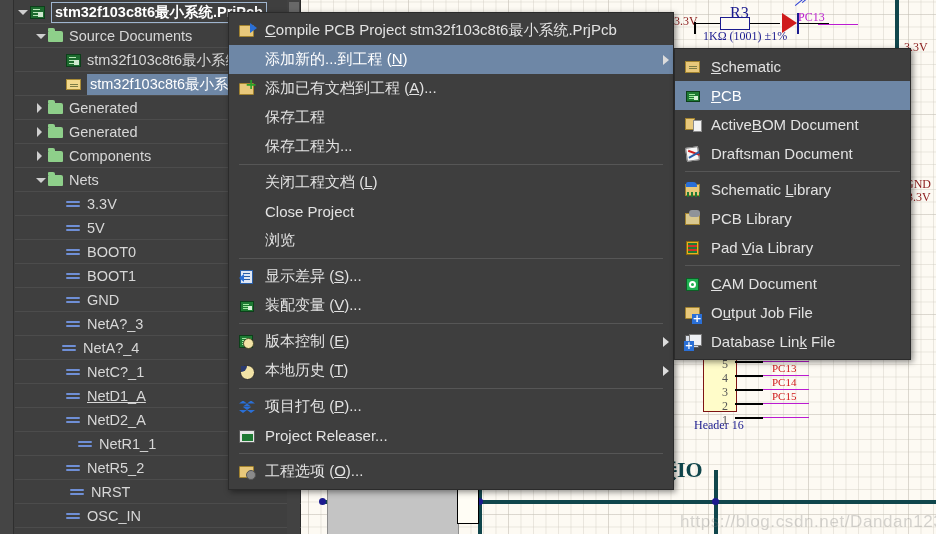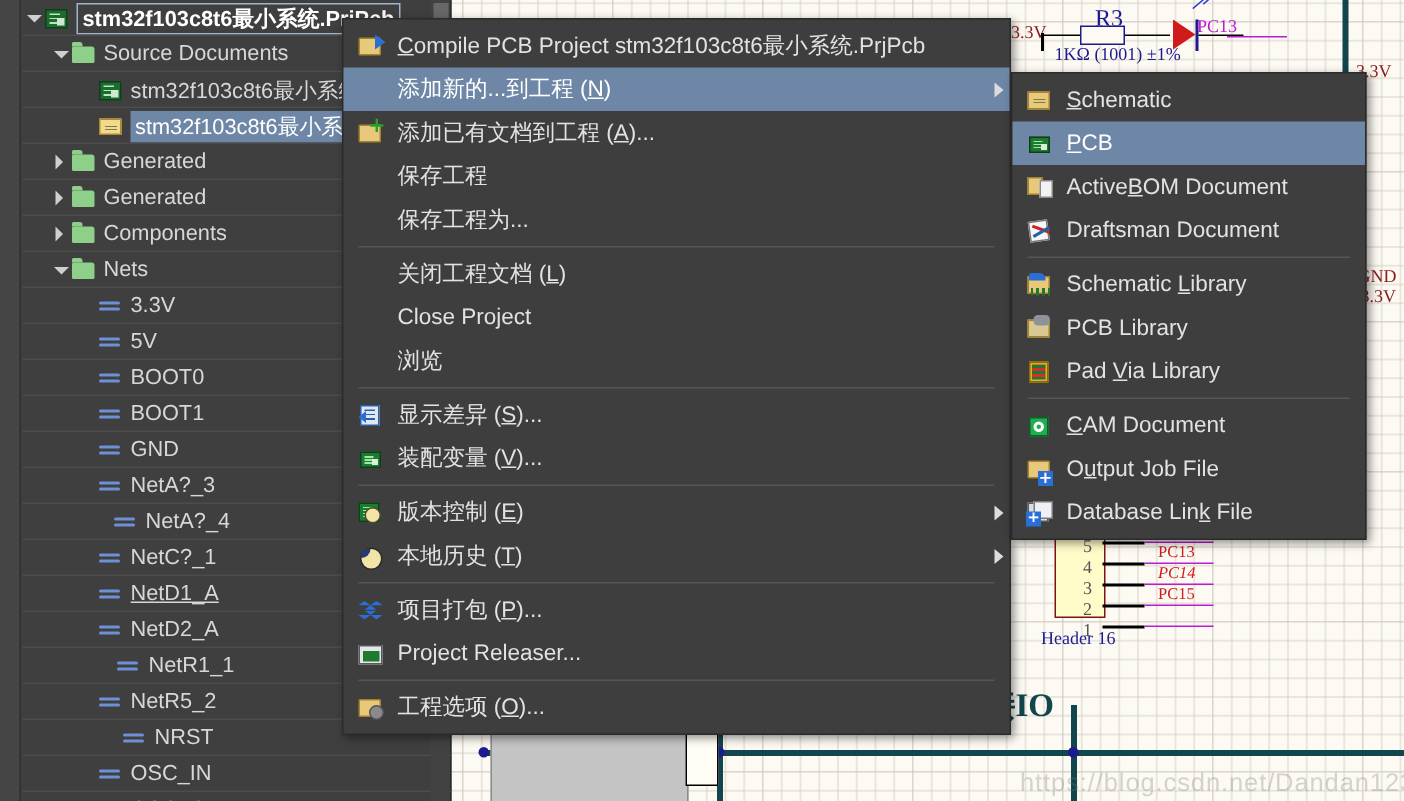--- a/index.html
+++ b/index.html
@@ -494,21 +494,21 @@
         <div class="wire" style="left: 735px; top: 361px; width: 28px; height: 2px;"></div>
         <div class="netwire" style="left: 763px; top: 361px; width: 46px;"></div>
         <div class="sch-text" style="left: 772px; top: 348px; font-size: 11px; color: rgb(207, 27, 27);">PB9</div>
         <div class="sch-text" style="left: 722px; top: 371px; font-size: 12px; color: rgb(85, 85, 85);">4</div>
         <div class="wire" style="left: 735px; top: 375px; width: 28px; height: 2px;"></div>
         <div class="netwire" style="left: 763px; top: 375px; width: 46px;"></div>
         <div class="sch-text" style="left: 772px; top: 362px; font-size: 11px; color: rgb(207, 27, 27);">PC13</div>
         <div class="sch-text" style="left: 722px; top: 385px; font-size: 12px; color: rgb(85, 85, 85);">3</div>
         <div class="wire" style="left: 735px; top: 389px; width: 28px; height: 2px;"></div>
         <div class="netwire" style="left: 763px; top: 389px; width: 46px;"></div>
-        <div class="sch-text" style="left: 772px; top: 376px; font-size: 11px; color: rgb(207, 27, 27); font-style: italic;">PC14</div>
+        <div class="sch-text" style="left: 772px; top: 376px; font-size: 11px; color: rgb(207, 27, 27);">PC14</div>
         <div class="sch-text" style="left: 722px; top: 399px; font-size: 12px; color: rgb(85, 85, 85);">2</div>
         <div class="wire" style="left: 735px; top: 403px; width: 28px; height: 2px;"></div>
         <div class="netwire" style="left: 763px; top: 403px; width: 46px;"></div>
         <div class="sch-text" style="left: 772px; top: 390px; font-size: 11px; color: rgb(207, 27, 27);">PC15</div>
         <div class="sch-text" style="left: 722px; top: 413px; font-size: 12px; color: rgb(85, 85, 85);">1</div>
         <div class="wire" style="left: 735px; top: 417px; width: 28px; height: 2px;"></div>
         <div class="netwire" style="left: 763px; top: 417px; width: 46px;"></div>
       </div>
 
     <div class="sch-text" style="left:655px; top:455px; font-size:22px; font-weight:bold; color:#10464c;">接IO</div>
@@ -638,21 +638,21 @@
           <span class="tlabel">GND</span>
         </div>
         <div class="tree-row" style="padding-left: 36px;">
           <div class="rowline"></div>
           <span class="twisty "></span>
           <span class="ticon">
             <span class="ic-net"></span>
           </span>
           <span class="tlabel">NetA?_3</span>
         </div>
-        <div class="tree-row" style="padding-left: 46px;">
+        <div class="tree-row" style="padding-left: 32px;">
           <div class="rowline"></div>
           <span class="twisty "></span>
           <span class="ticon">
             <span class="ic-net"></span>
           </span>
           <span class="tlabel">NetA?_4</span>
         </div>
         <div class="tree-row" style="padding-left: 36px;">
           <div class="rowline"></div>
           <span class="twisty "></span>
@@ -686,21 +686,21 @@
           <span class="tlabel">NetR1_1</span>
         </div>
         <div class="tree-row" style="padding-left: 36px;">
           <div class="rowline"></div>
           <span class="twisty "></span>
           <span class="ticon">
             <span class="ic-net"></span>
           </span>
           <span class="tlabel">NetR5_2</span>
         </div>
-        <div class="tree-row" style="padding-left: 52px;">
+        <div class="tree-row" style="padding-left: 40px;">
           <div class="rowline"></div>
           <span class="twisty "></span>
           <span class="ticon">
             <span class="ic-net"></span>
           </span>
           <span class="tlabel">NRST</span>
         </div>
         <div class="tree-row" style="padding-left: 36px;">
           <div class="rowline"></div>
           <span class="twisty "></span>

